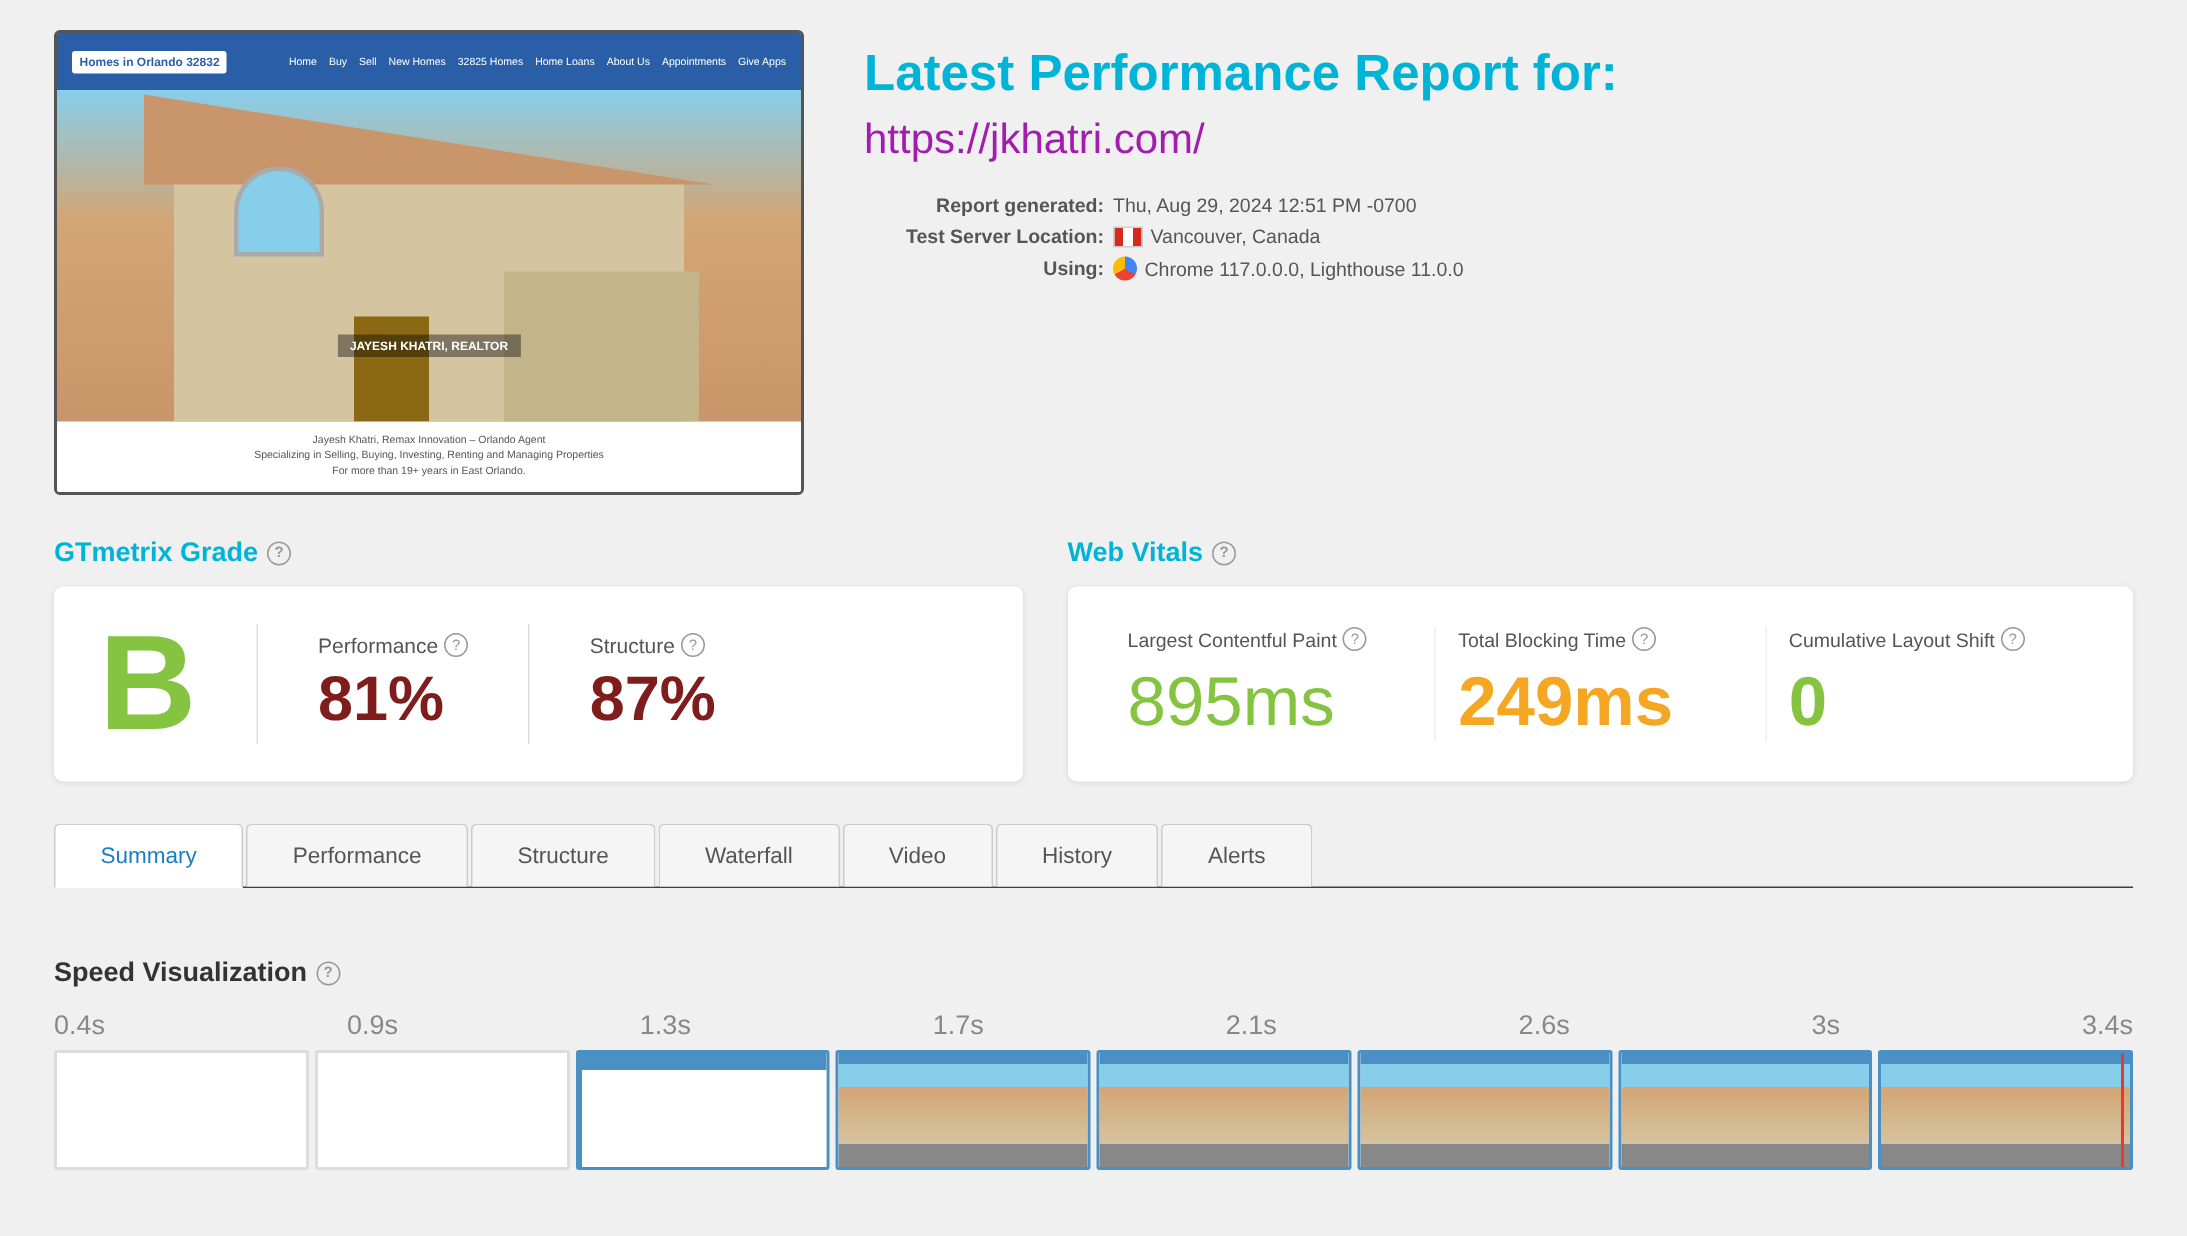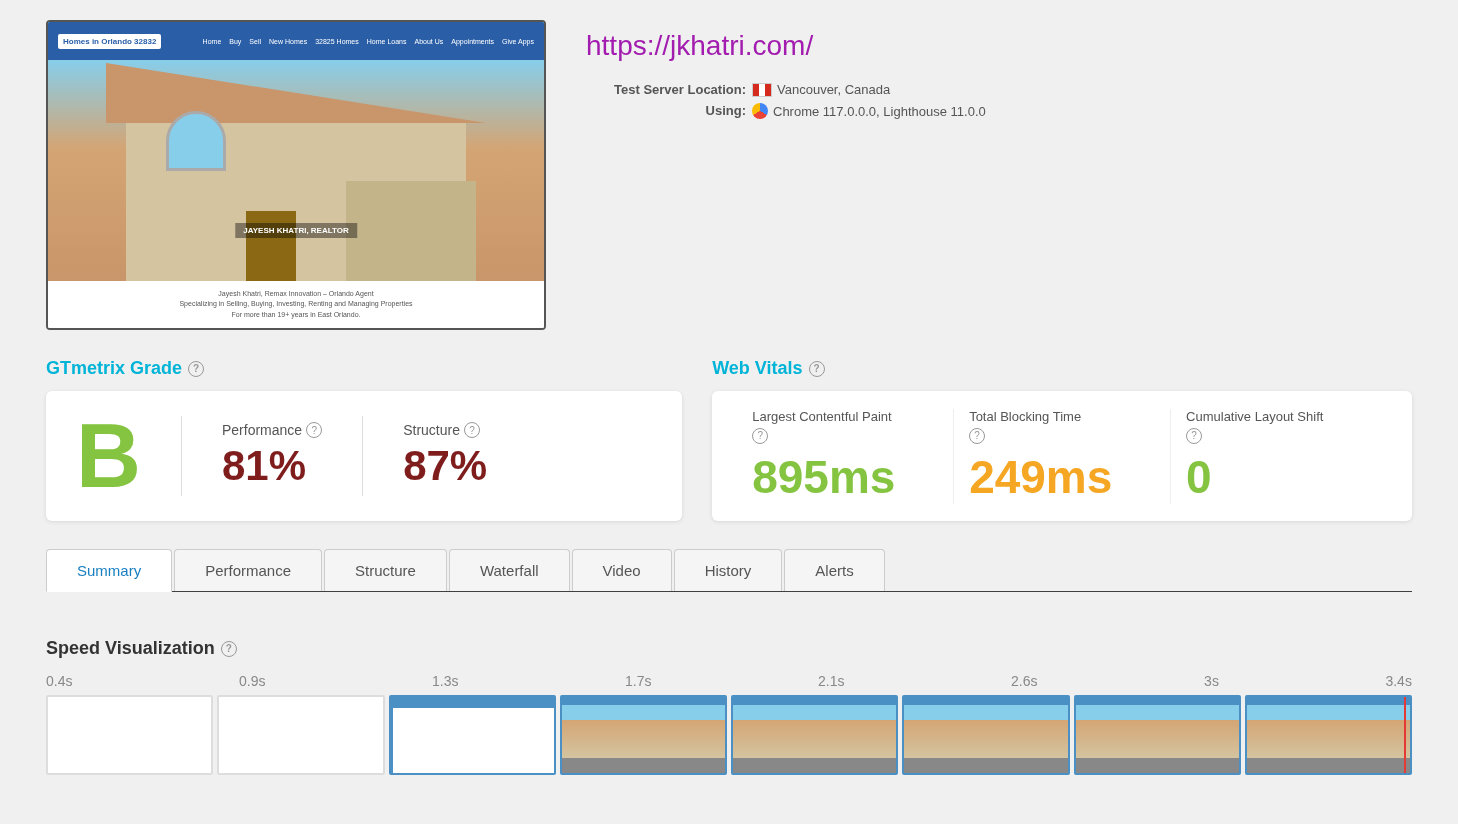--- a/index.html
+++ b/index.html
@@ -7,21 +7,21 @@
       font-family: Arial, sans-serif;
       background: #e8e8e8;
       min-height: 824px;
       width: 1458px;
       overflow: hidden;
     }
     .main-container {
       background: #f0f0f0;
       width: 1458px;
       min-height: 824px;
-      padding: 20px 46px;
+      padding: 20px 36px;
     }
 
     
     .top-section {
       display: flex;
       gap: 40px;
       margin-bottom: 28px;
     }
 
     
@@ -292,27 +292,26 @@
       gap: 6px;
       padding: 0 15px;
     }
     .vital-metric:not(:last-child) {
       border-right: 1px solid #eee;
     }
     .vital-label {
       font-size: 13px;
       color: #555;
       display: flex;
-      align-items: flex-start;
+      align-items: flex-end;
       gap: 4px;
-      flex-direction: column;
     }
     .vital-value-green {
       font-size: 46px;
-      font-weight: bold;
+      font-weight: normal;
       color: #85c441;
     }
     .vital-value-orange {
       font-size: 46px;
       font-weight: bold;
       color: #f5a623;
     }
     .vital-value-green-0 {
       font-size: 46px;
       font-weight: bold;
@@ -364,21 +363,21 @@
       position: relative;
       padding-bottom: 10px;
     }
     .timeline-labels {
       display: flex;
       justify-content: space-between;
       margin-bottom: 6px;
       padding: 0 0;
     }
     .timeline-label {
-      font-size: 14px;
+      font-size: 18px;
       color: #888;
       text-align: center;
     }
     .timeline-frames {
       display: flex;
       gap: 4px;
       align-items: flex-end;
     }
     .frame-container {
       flex: 1;
@@ -464,22 +463,27 @@
         </div>
         <div class="screenshot-caption">
           <div>Jayesh Khatri, Remax Innovation – Orlando Agent</div>
           <div>Specializing in Selling, Buying, Investing, Renting and Managing Properties</div>
           <div>For more than 19+ years in East Orlando.</div>
         </div>
       </div>
     </div>
 
     <div class="report-info">
+      <div class="report-title">Latest Performance Report for:</div>
       <div class="report-url">https://jkhatri.com/</div>
       <div class="report-meta">
+        <div class="meta-row">
+          <span class="meta-label">Report generated:</span>
+          <span class="meta-value">Thu, Aug 29, 2024 12:51 PM -0700</span>
+        </div>
         <div class="meta-row">
           <span class="meta-label">Test Server Location:</span>
           <span class="meta-value">
             <span class="canada-flag"></span>
             <span>Vancouver, Canada</span>
           </span>
         </div>
         <div class="meta-row">
           <span class="meta-label">Using:</span>
           <span class="meta-value">

